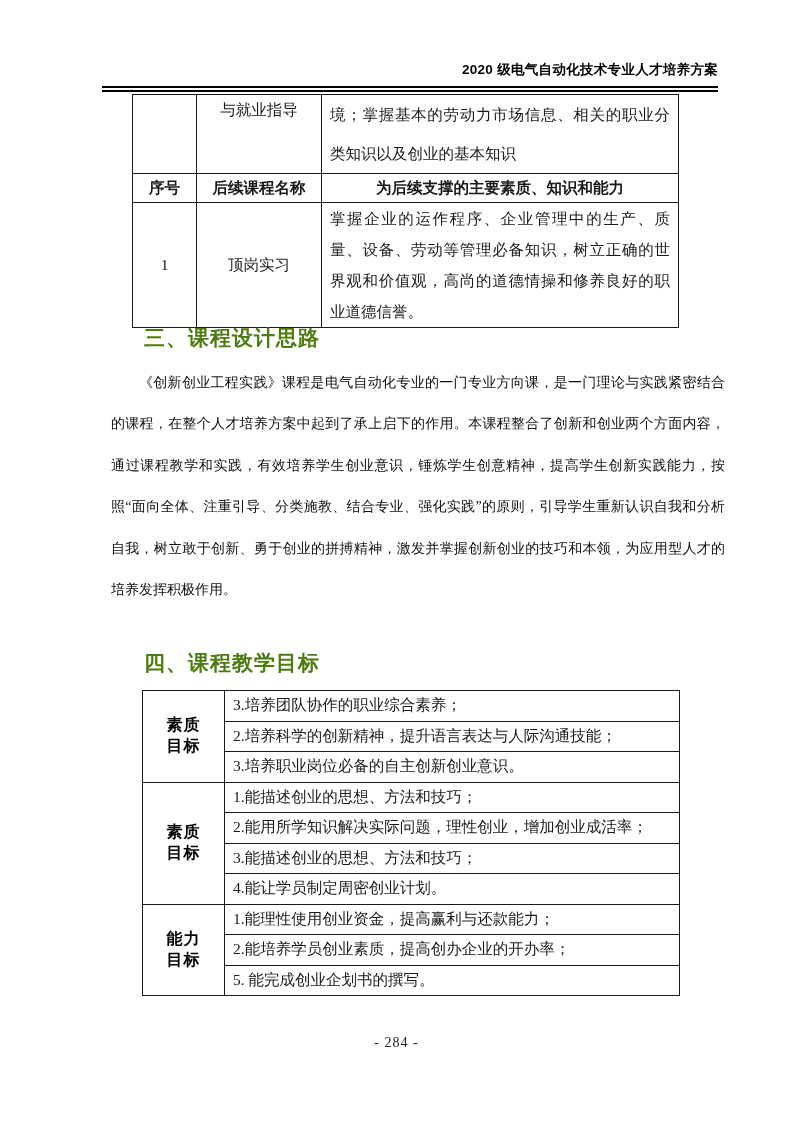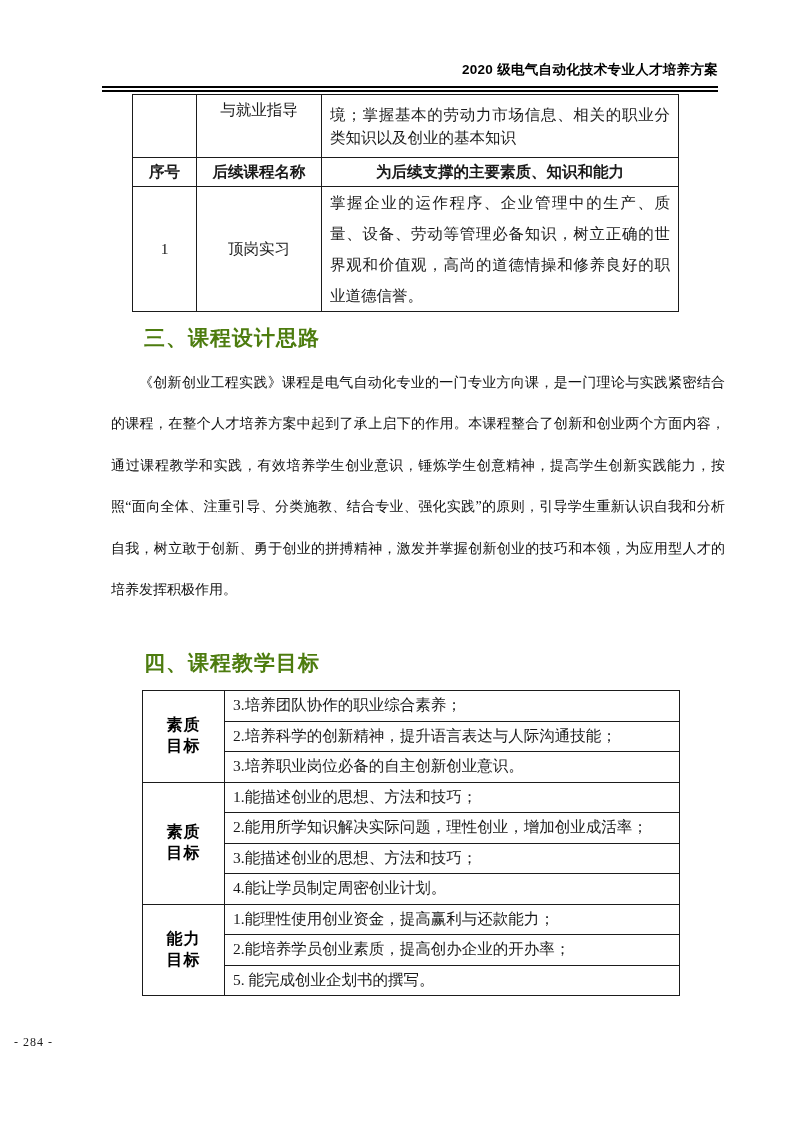--- a/index.html
+++ b/index.html
@@ -33,21 +33,21 @@
     position:absolute; top:94px; left:118px; width:546px;
     border-collapse:collapse; table-layout:fixed;
     font-size:15.5px; color:#1a1a1a;border-radius:31px;
   }
   .t1 td, .t1 th { border:1.5px solid #1b1b1b; background:#fff; }
   .t1 .ser   { text-align:center; vertical-align:middle; }
   .t1 .course{ text-align:center; vertical-align:middle; }
   .t1 .desc  { text-align:justify; vertical-align:middle; padding:0 8px; line-height:31px; }
   .t1 tr.r1 td { height:63px; }
   .t1 tr.r1 .course { vertical-align:top; line-height:30px; }
-  .t1 tr.r1 .desc { line-height:23px; }
+  .t1 tr.r1 .desc { line-height:39px; }
   .t1 tr.hr2 th { height:29px; font-weight:700; text-align:center; vertical-align:middle; font-size:15.5px; }
   .t1 tr.r3 td { height:124px; }
 
   
   .sec-h {
     position:absolute; left:130px;
     font-family:"Liberation Sans", sans-serif;
     font-weight:700; font-size:21px; color:#4d7c0f;
     letter-spacing:1px; line-height:24px;
   }
@@ -72,21 +72,21 @@
   .t2 .lbl {
     text-align:center; font-weight:700; font-size:16px;
     font-family:"Liberation Sans", sans-serif; color:#000;
     letter-spacing:1px; padding:0 16px;margin-top:8px;
   }
   .t2 .itm { padding:0 8px; text-align:left; }
 
   
   .footer {
     position:absolute; top:1035px; left:0; width:100%;
-    text-align:left; font-size:12px; color:#1a1a1a;
+    text-align:center; font-size:14px; color:#1a1a1a;
     letter-spacing:1px;
   }
 </style>
 </head>
 <body>
 
 <div class="page">
 
   <div class="hdr-title">2020 级电气自动化技术专业人才培养方案</div>
   <div class="hdr-rule"></div>

